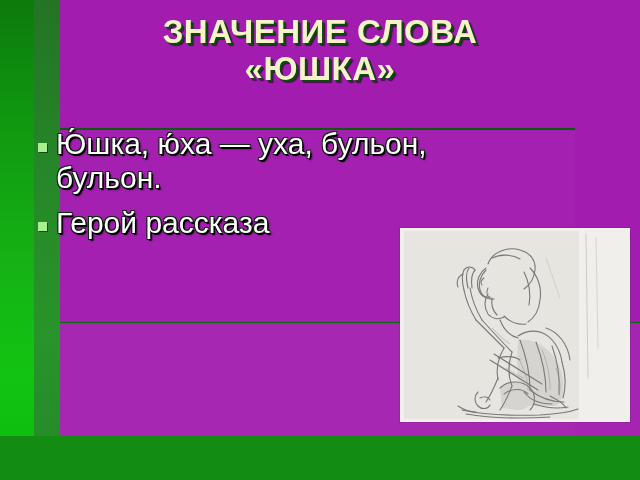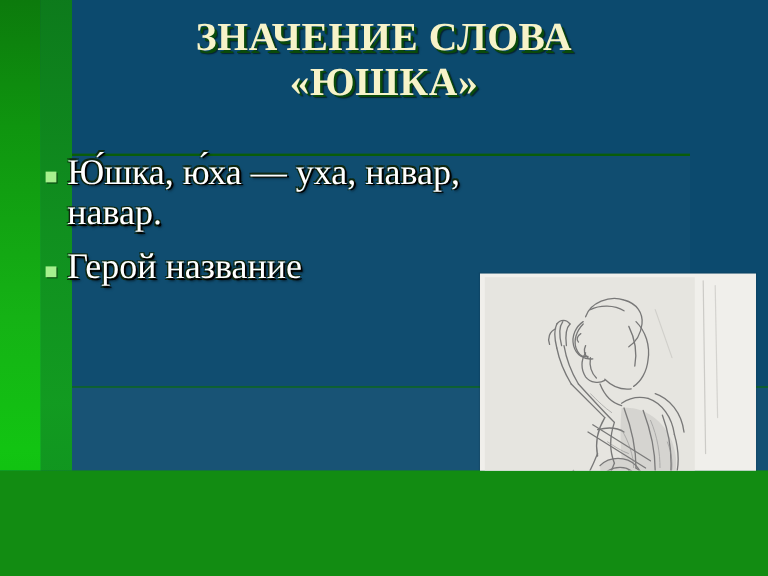--- a/index.html
+++ b/index.html
@@ -2,23 +2,22 @@
 <html><head>
 <meta charset="utf-8">
 <style>
   html,body{margin:0;padding:0;}
   body{
     width:640px;height:480px;overflow:hidden;position:relative;
     background:#128c12;
     font-family:"Liberation Sans","DejaVu Sans",sans-serif;
   }
   #slide{
-    position:absolute;inset:0;width:640px;height:392px;overflow:hidden;
-    background:#0c4a6e;
-    font-family:Liberation Serif, serif;
+    position:absolute;inset:0;width:640px;height:436px;overflow:hidden;
+    background:#a21caf;
   }
   
   .left-band{
     position:absolute;left:0;top:0;width:34px;height:480px;
     background:linear-gradient(to bottom,#0c7a0c 0%,#0f950f 22%,#15b215 55%,#12c412 78%,#0bbb0b 100%);
   }
   .left-band-2{
     position:absolute;left:34px;top:0;width:26px;height:480px;
     background:linear-gradient(to bottom,#0d830d 0%,#119c11 40%,#13a913 70%,#0f9c0f 100%);
     opacity:.85;
@@ -94,27 +93,27 @@
   <div class="content-panel"></div>
   <div class="content-panel-2"></div>
 
   <div class="title">ЗНАЧЕНИЕ СЛОВА
 «ЮШКА»</div>
 
   <div class="body">
 
     <div class="bullet-row b1">
       <span class="marker"></span>
-      <span class="btext">Ю́шка, ю́ха — уха, навар, навар.</span>
+      <span class="btext">Ю́шка, ю́ха — уха, бульон, бульон.</span>
     </div>
 
 
     <div class="bullet-row b3">
       <span class="marker"></span>
-      <span class="btext">Герой название</span>
+      <span class="btext">Герой рассказа</span>
     </div>
 
   </div>
 
   <div class="picture">
     <svg viewBox="0 0 230 194" xmlns="http://www.w3.org/2000/svg" aria-hidden="true">
       <rect x="0" y="0" width="230" height="194" fill="#f0efeb"></rect>
       <rect x="4" y="3" width="175" height="188" fill="#e6e5e0"></rect>
       <g stroke="#6f6f6f" fill="none" stroke-width="1.1" stroke-linecap="round" stroke-linejoin="round" opacity="0.92">
 

